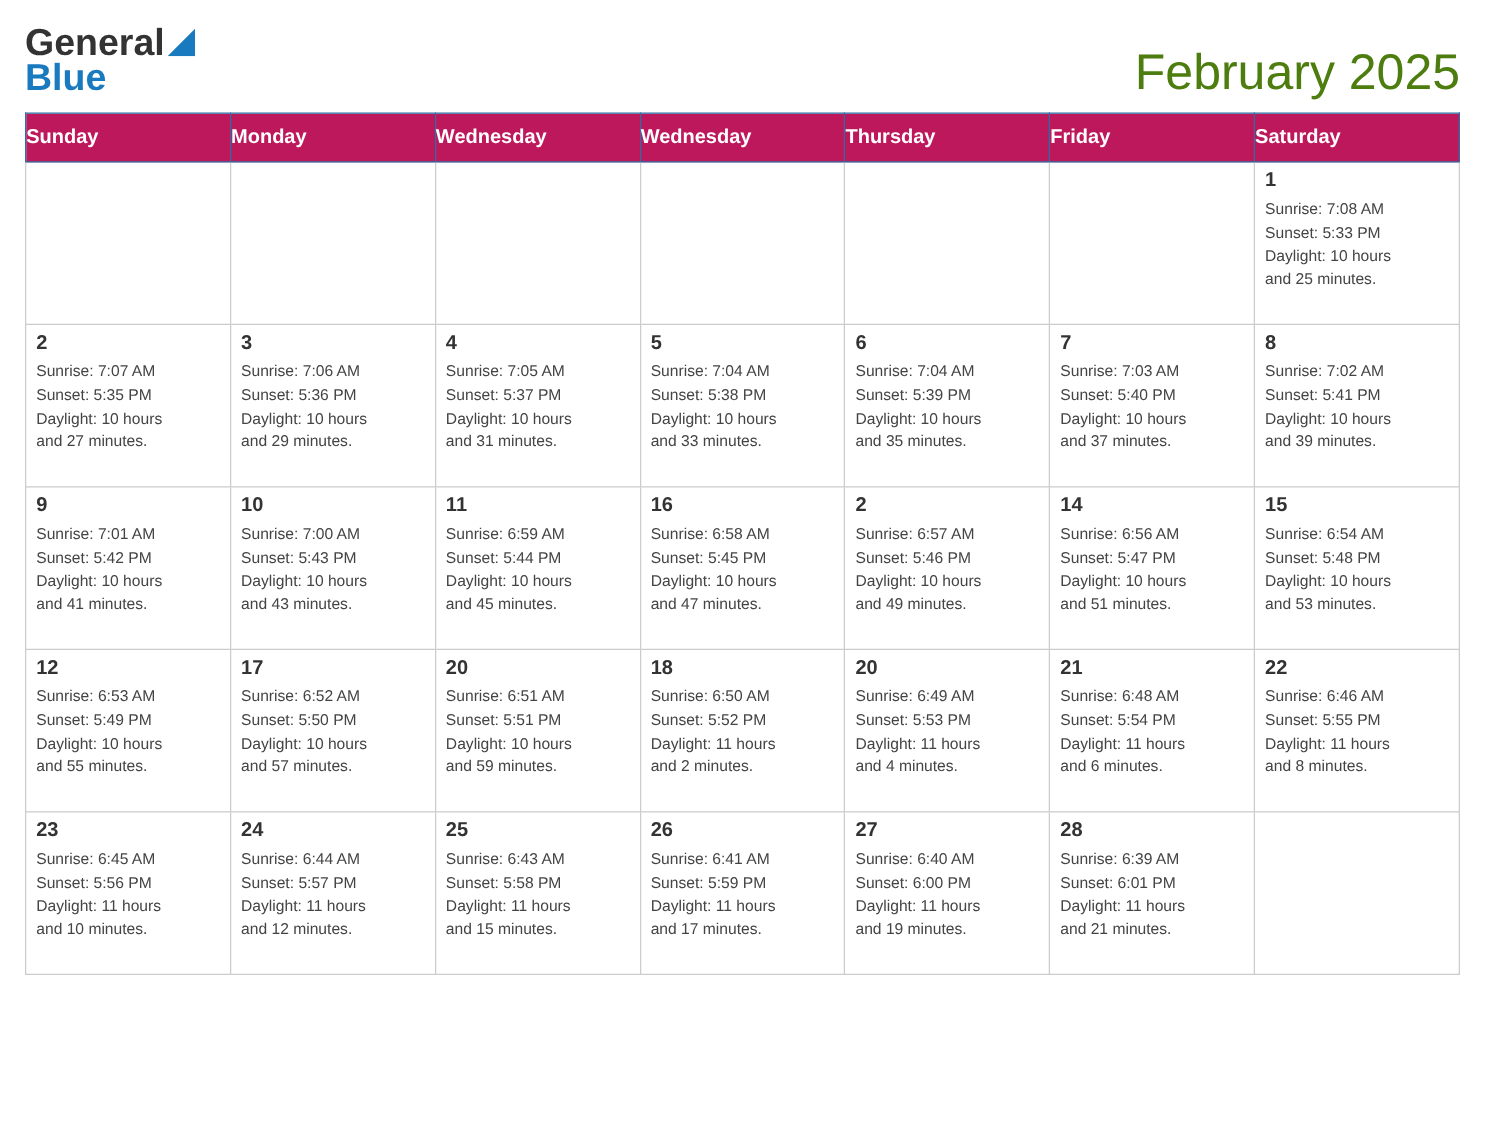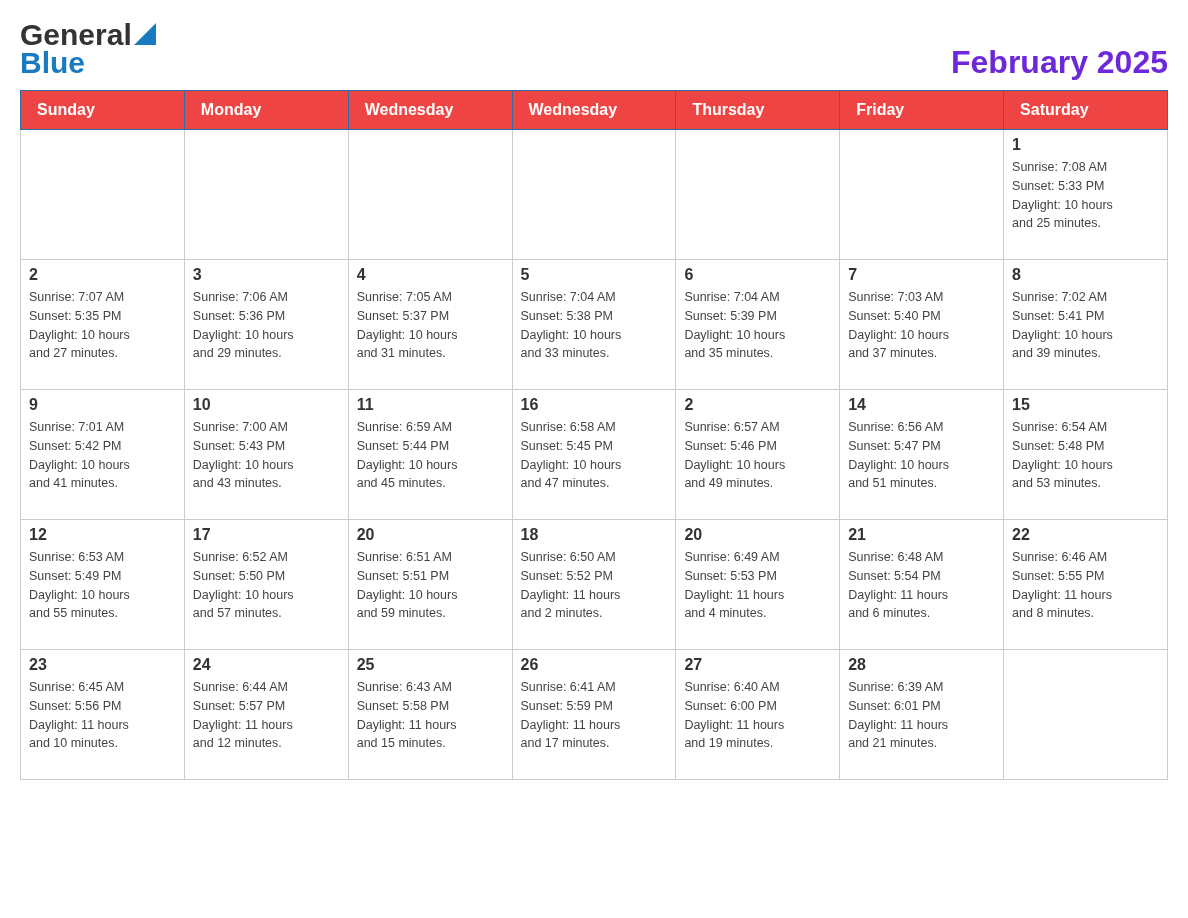--- a/index.html
+++ b/index.html
@@ -18,38 +18,38 @@
     }
     .logo {
       display: flex;
       flex-direction: column;
       align-items: flex-start;
     }
     .title-block {
       text-align: right;
     }
     .month-title {
-      font-size: 32px;
-      font-weight: bold;
-      color: #6d28d9;
+      font-size: 40px;
+      font-weight: normal;
+      color: #4d7c0f;
       line-height: 1.1;
     }
     .location {
       font-size: 20px;
       color: #555;
     }
     .calendar {
       width: 100%;
       border-collapse: collapse;
       margin-top: 10px;
     }
     .calendar th {
-      background-color: #ef4444;
+      background-color: #be185d;
       color: #fff;
-      padding: 10px 16px;
+      padding: 10px 0;
       font-size: 16px;
       font-weight: bold;
       text-align: left;
       border: 1px solid #2e6da4;
     }
     .calendar td {
       vertical-align: top;
       padding: 6px 8px;
       border: 1px solid #ccc;
       width: calc(100% / 7);

